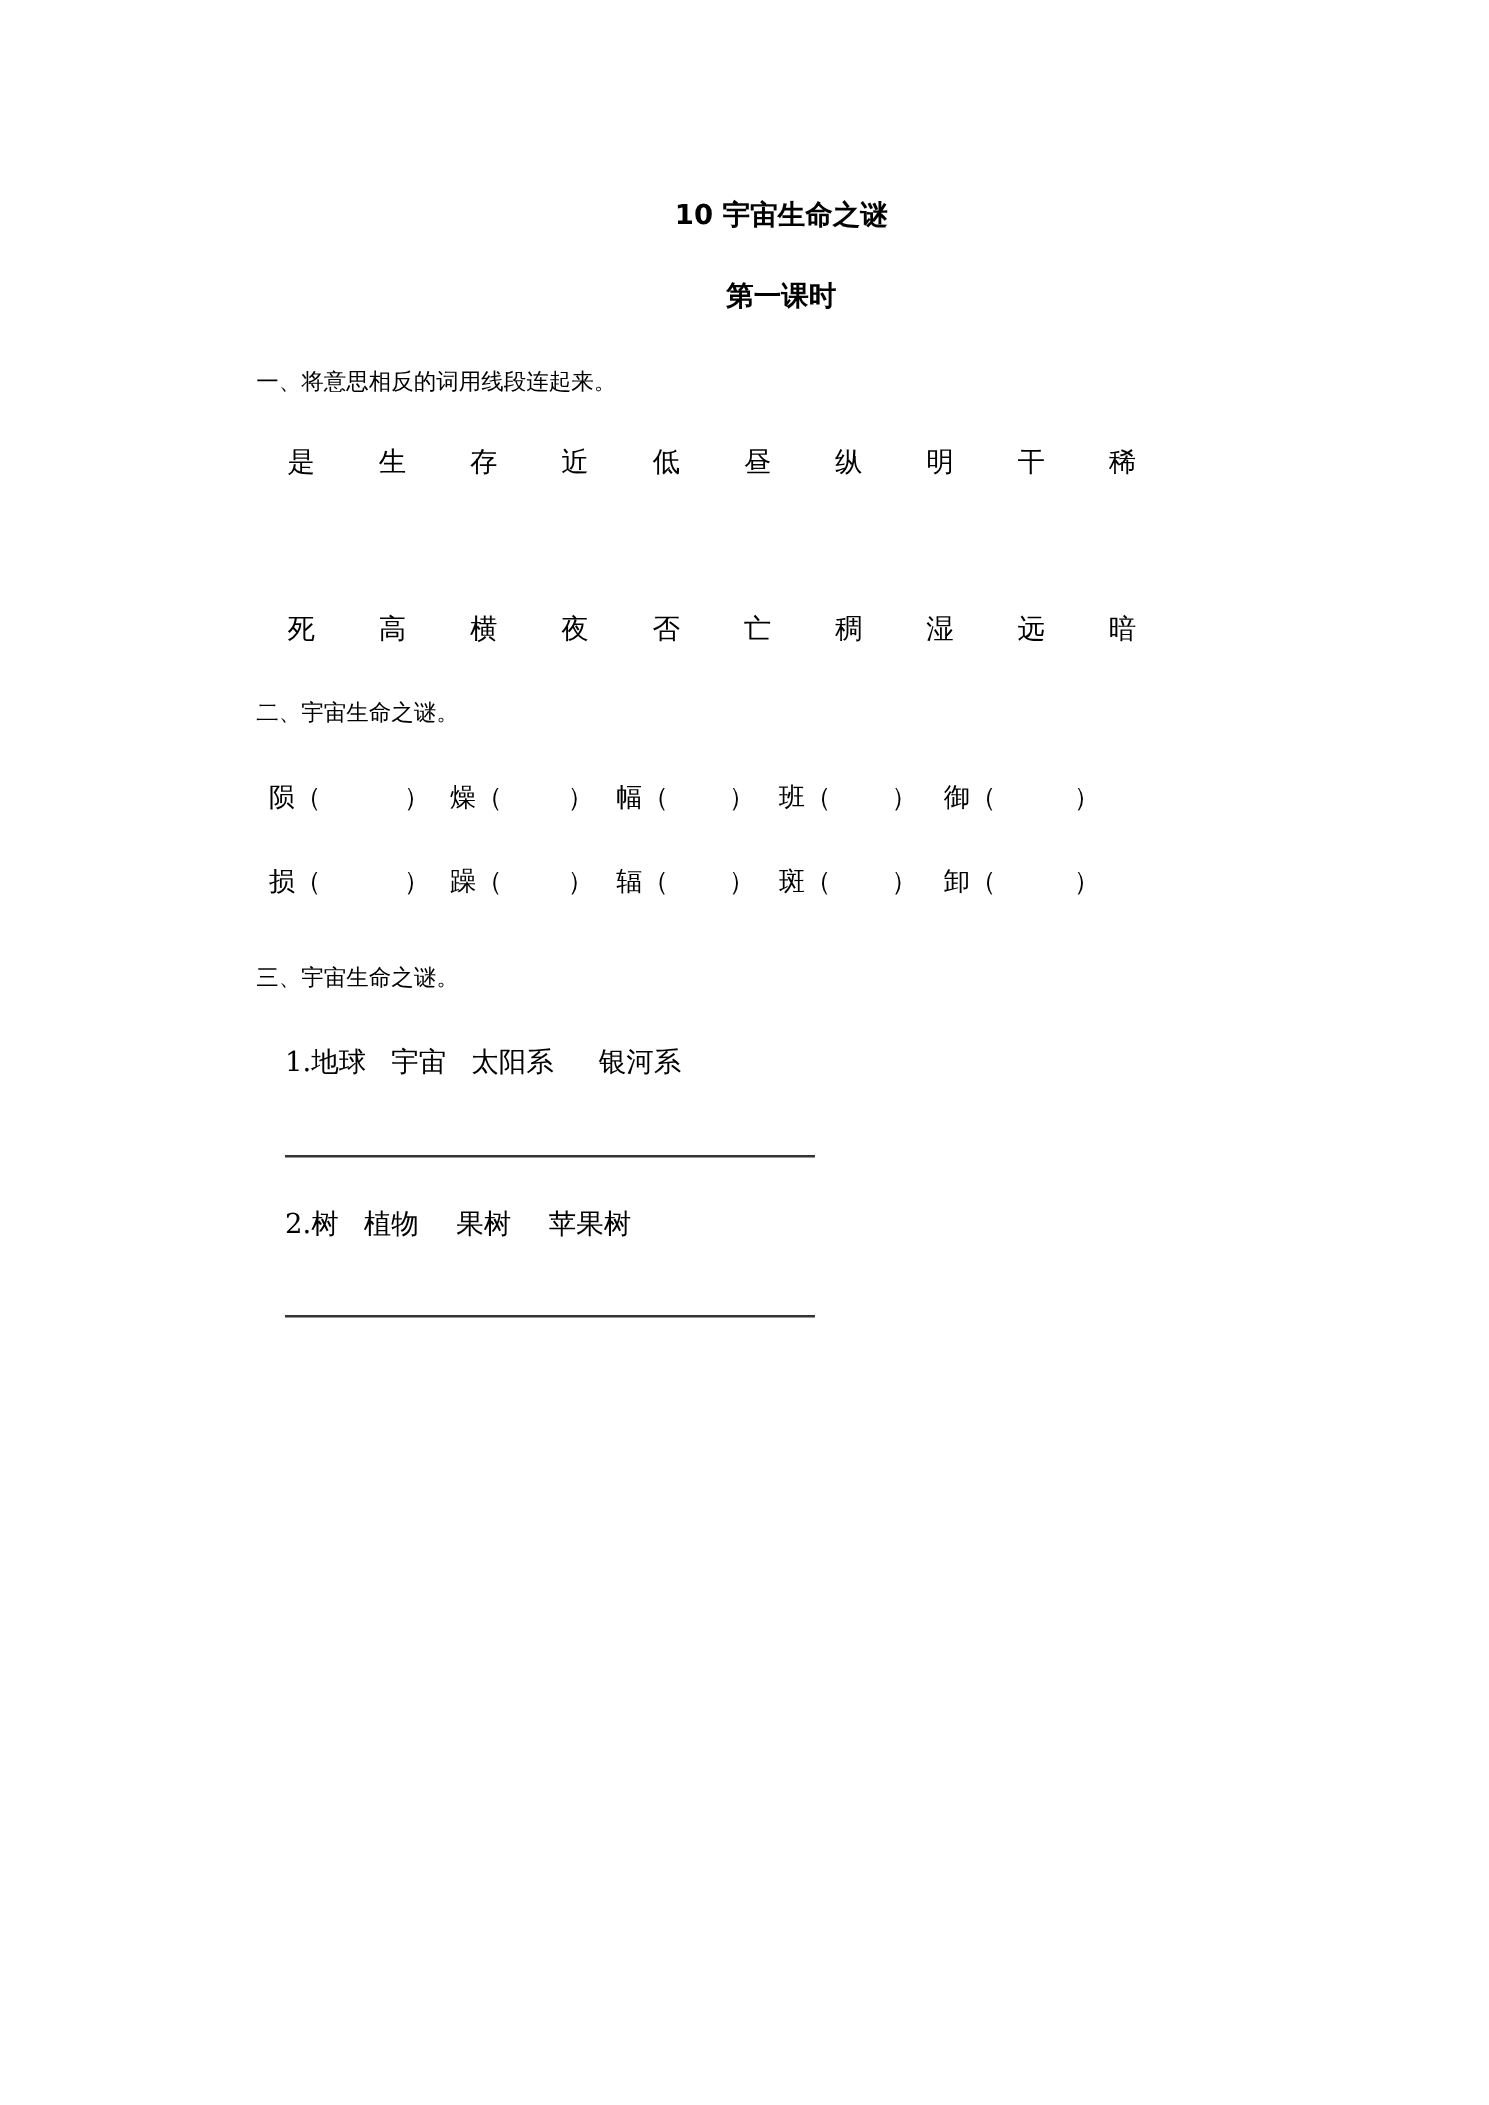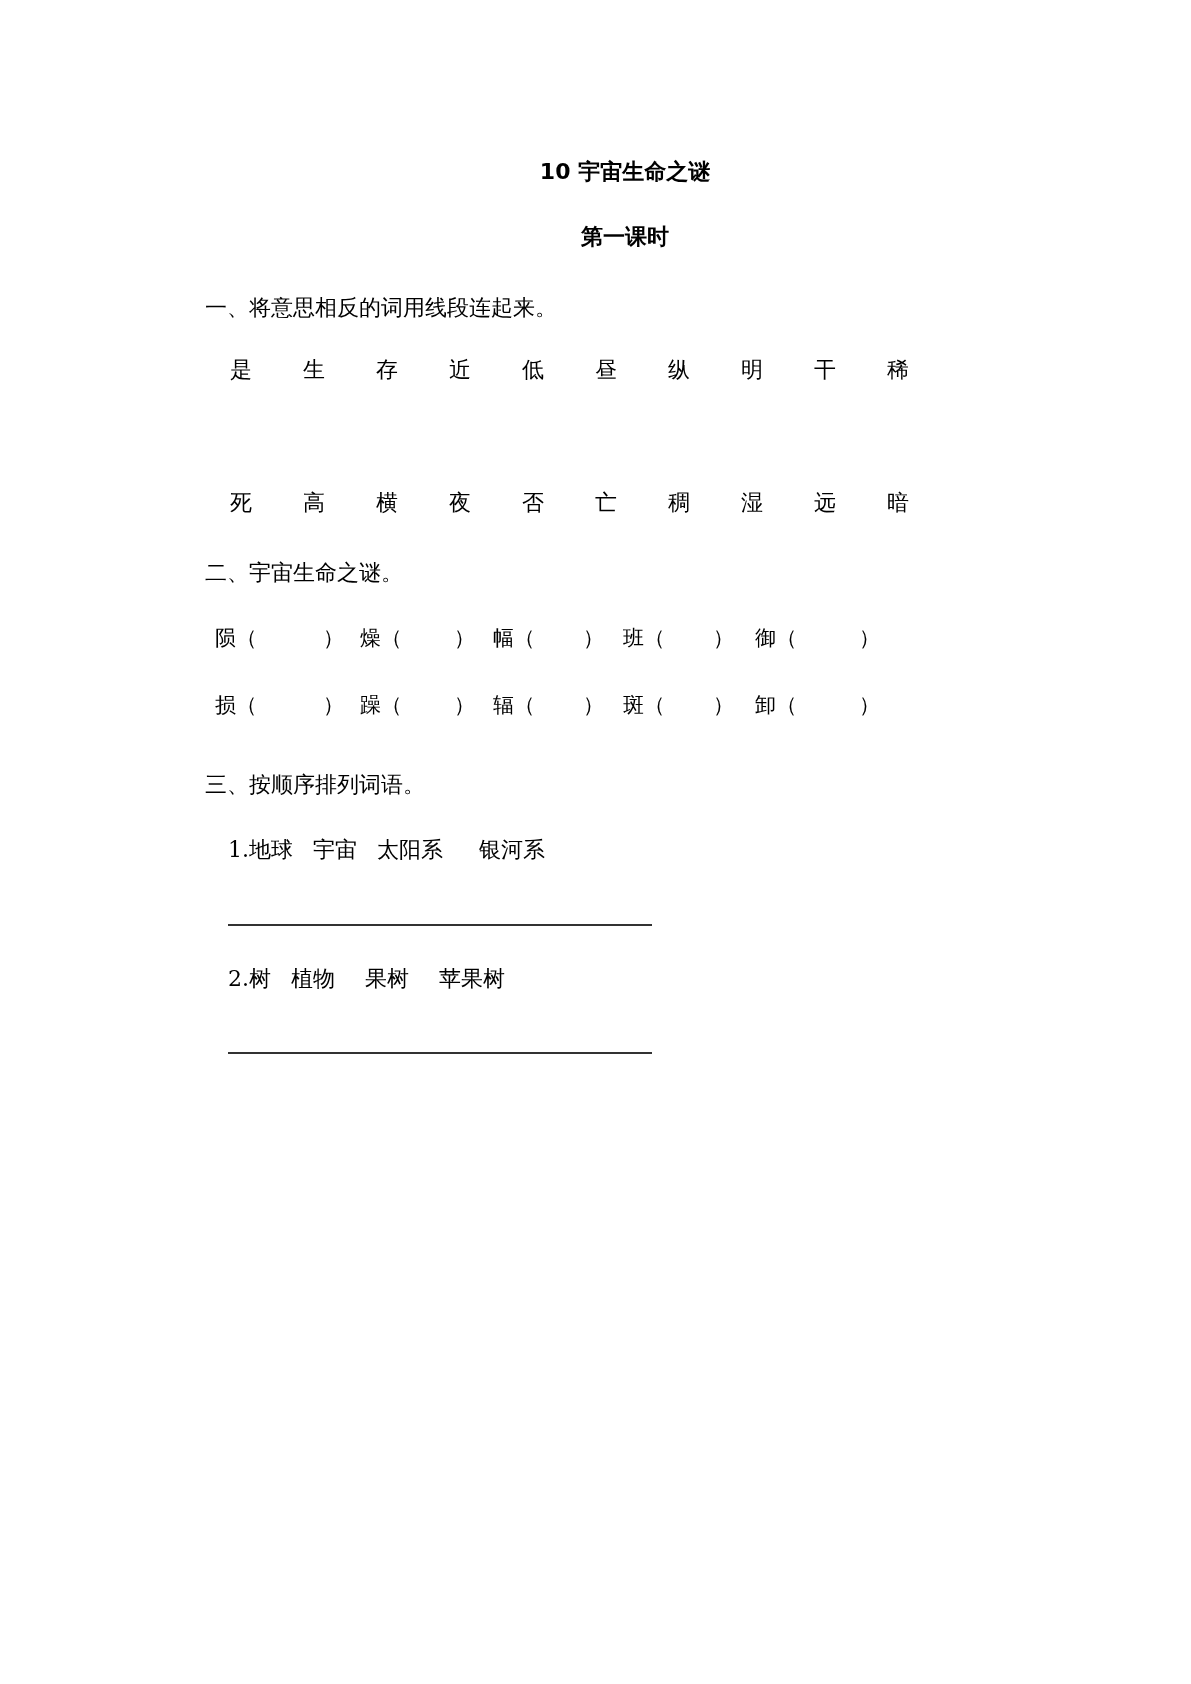--- a/index.html
+++ b/index.html
@@ -6,21 +6,21 @@
   body {
     width: 1191px; height: 1684px; background: #ffffff; position: relative;
     overflow: hidden; color: #000;
     font-family: "DejaVu Serif", "Liberation Serif", serif;
   }
   .abs { position: absolute; white-space: nowrap; }
   .bold { font-family: "DejaVu Sans", "Liberation Sans", sans-serif; font-weight: bold; }
   .sans { font-family: "DejaVu Sans", "Liberation Sans", sans-serif; }
   .title { left: 0; width: 1250px; text-align: center; font-size: 22px; top: 157px; }
   .subtitle { left: 0; width: 1250px; text-align: center; font-size: 22px; top: 222px; }
-  .section { font-size: 22px; left: 205px; }
+  .section { font-size: 18px; left: 205px; }
   .char { font-size: 22px; width: 30px; text-align: center; }
   .form-row { font-size: 21px; left: 215px; }
   .pair { position: absolute; }
   .item { font-size: 22px; left: 228px; }
   .answer-line { position: absolute; left: 228px; width: 424px; height: 0; border-top: 2px solid #333; }
 </style>
 </head>
 <body>
 
 <div class="abs title bold">10 宇宙生命之谜</div>
@@ -85,21 +85,21 @@
     <span>辐</span><span>（</span><span style="display:inline-block;width:48px;"></span><span>）</span>
   </span>
   <span class="pair" style="left:623px;">
     <span>斑</span><span>（</span><span style="display:inline-block;width:48px;"></span><span>）</span>
   </span>
   <span class="pair" style="left:755px;">
     <span>卸</span><span>（</span><span style="display:inline-block;width:62px;"></span><span>）</span>
   </span>
 </div>
 
-<div class="abs section sans" style="top:770px;">三、按顺序排列词语。</div>
+<div class="abs section sans" style="top:770px;">三、宇宙生命之谜。</div>
 
 <div class="abs item" style="top:835px;">
   <span>1.</span><span>地球</span><span style="display:inline-block;width:20px;"></span><span>宇宙</span><span style="display:inline-block;width:20px;"></span><span>太阳系</span><span style="display:inline-block;width:36px;"></span><span>银河系</span>
 </div>
 <div class="answer-line" style="top:924px;"></div>
 
 <div class="abs item" style="top:964px;">
   <span>2.</span><span>树</span><span style="display:inline-block;width:20px;"></span><span>植物</span><span style="display:inline-block;width:30px;"></span><span>果树</span><span style="display:inline-block;width:30px;"></span><span>苹果树</span>
 </div>
 <div class="answer-line" style="top:1052px;"></div>

